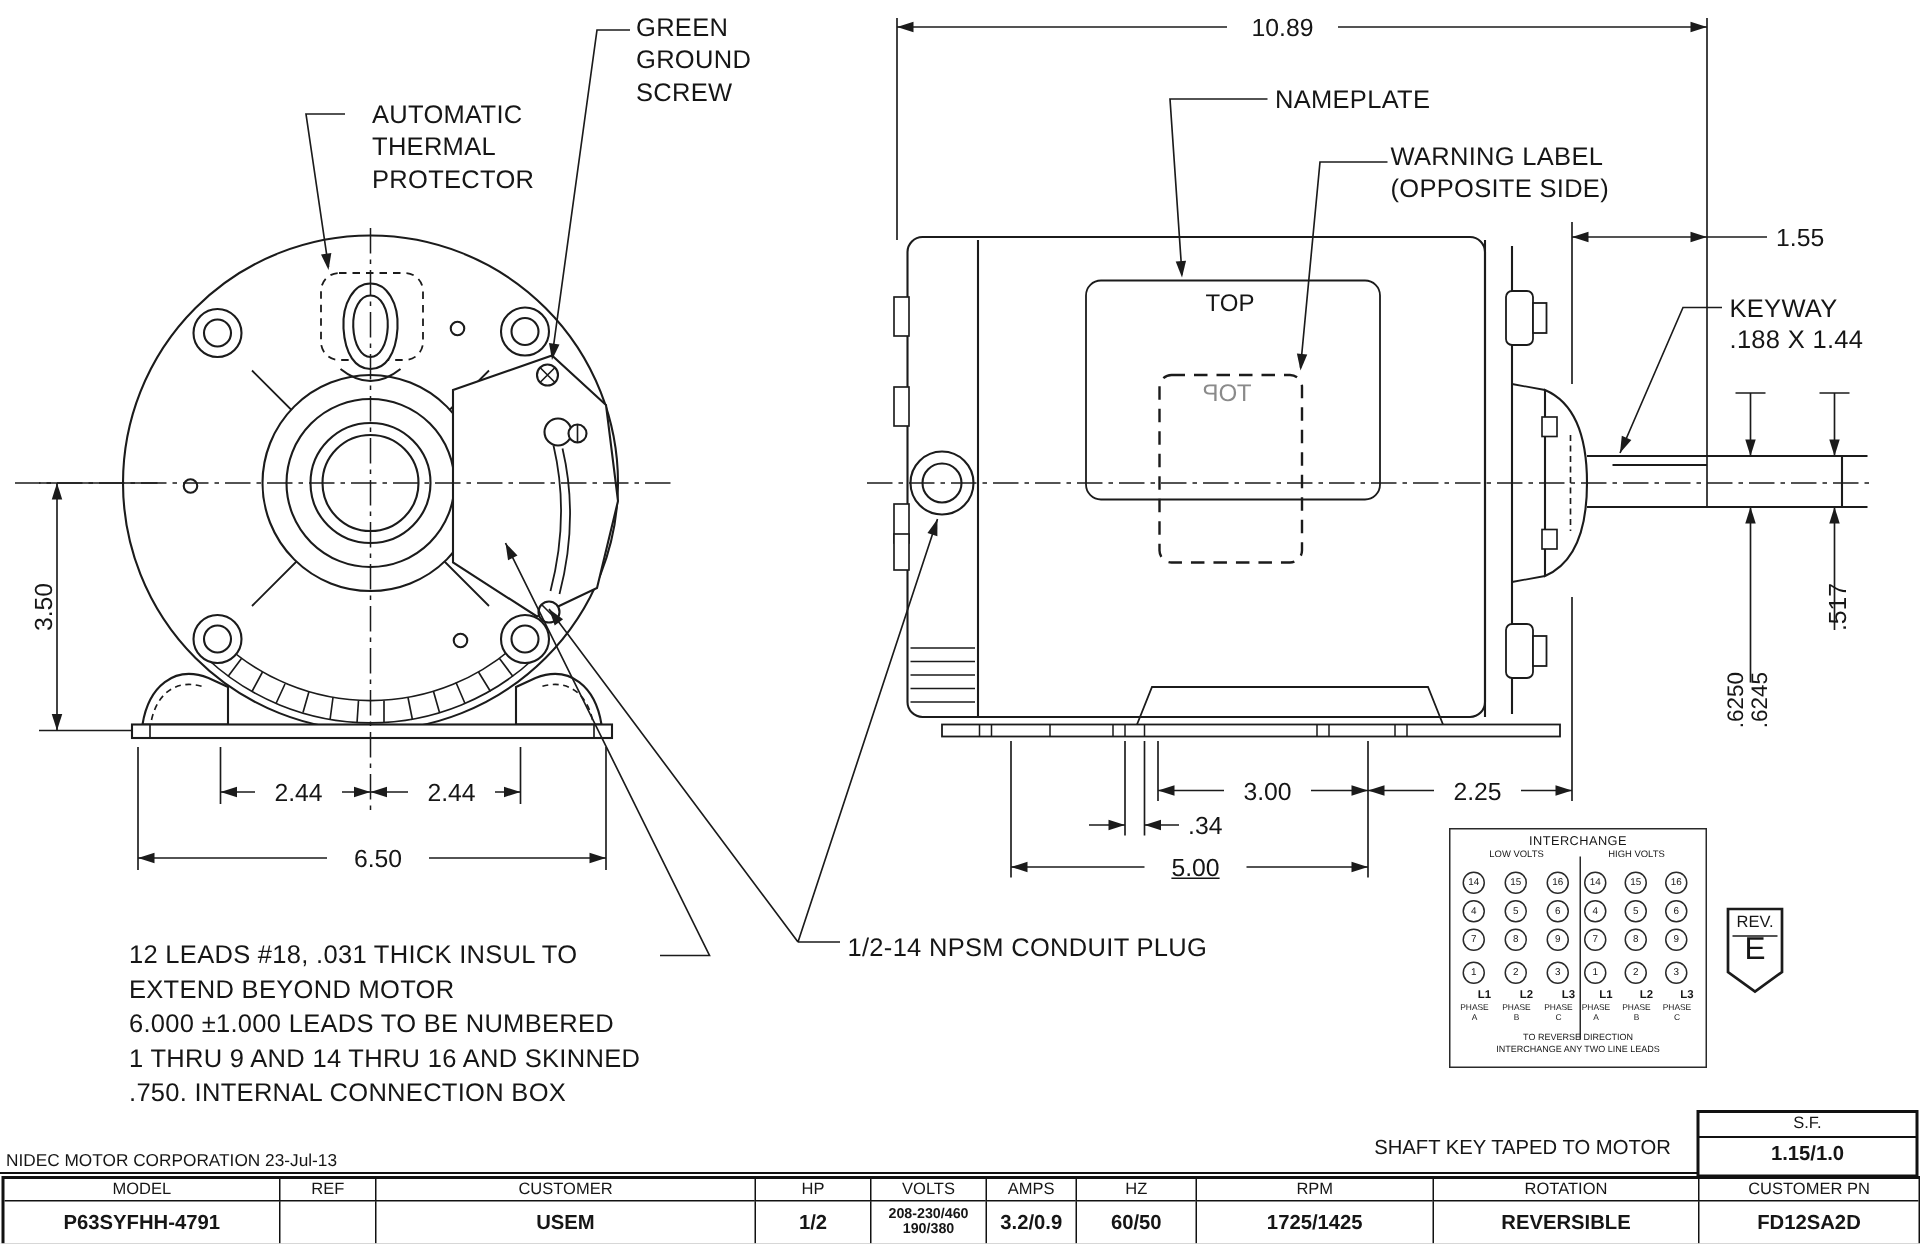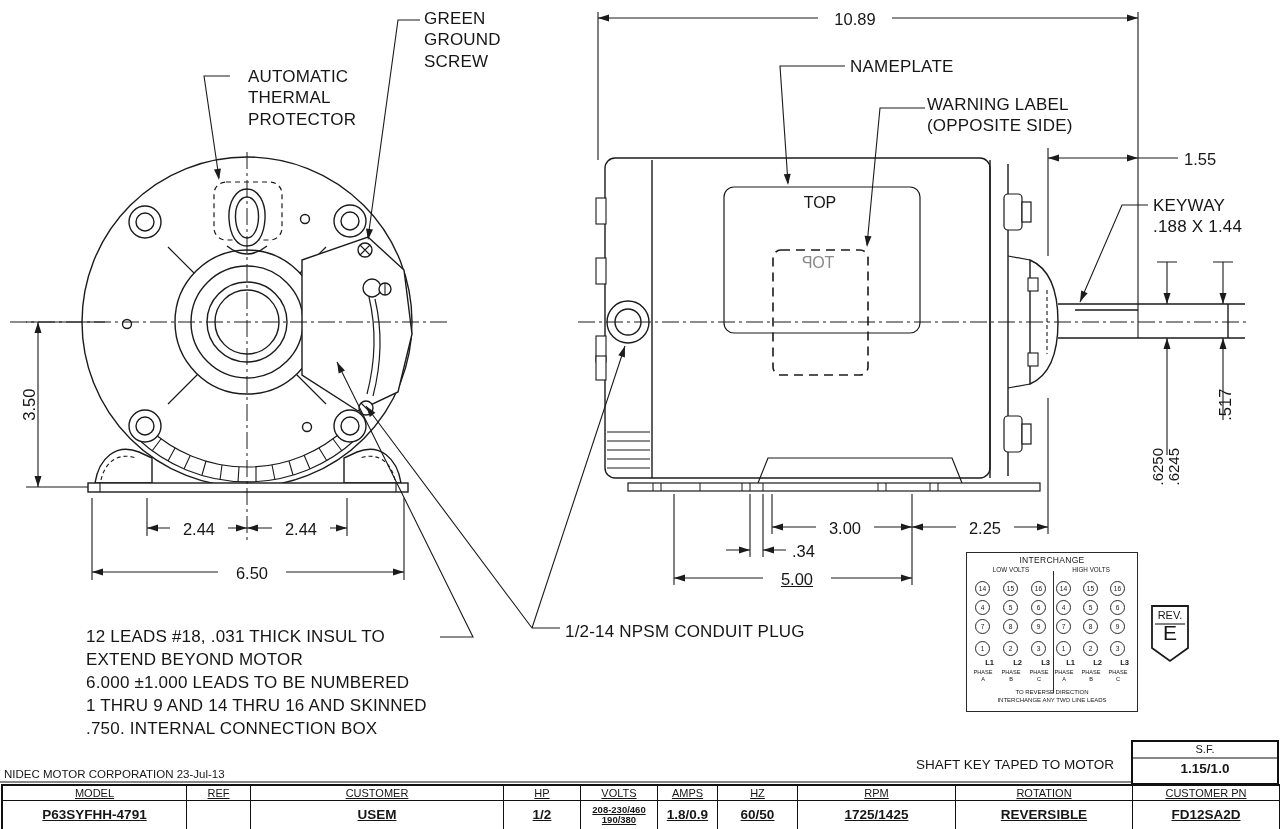--- a/index.html
+++ b/index.html
@@ -29,21 +29,21 @@
   .rev-val{position:absolute;left:1152px;top:621px;width:36px;text-align:center;font-size:21px;}
   
   .tb-company{position:absolute;left:4px;top:768px;font-size:11.5px;}
   .tb-shaftnote{position:absolute;left:903px;top:757px;width:224px;text-align:center;font-size:13.5px;}
   .tb-sf{position:absolute;left:1132px;top:743px;width:146px;text-align:center;font-size:11px;}
   .tb-sfv{position:absolute;left:1132px;top:761px;width:146px;text-align:center;font-size:13.5px;font-weight:bold;}
   .tbl{position:absolute;left:1px;top:784px;width:1276px;height:43px;display:grid;
        grid-template-columns:183px 64px 253px 77px 77px 60px 80px 158px 177px 147px;
        grid-template-rows:15px 28px;border:2px solid #111;background:#fff;}
   .tbl>div{display:flex;align-items:center;justify-content:center;box-sizing:border-box;
-           border-left:1.6px solid #111;overflow:hidden;white-space:pre-line;text-align:center;text-decoration:underline;}
+           border-left:1.6px solid #111;overflow:hidden;white-space:pre-line;text-align:center;}
   .tbl>div:nth-child(10n+1){border-left:none;}
   .th{font-size:11px;border-bottom:1.6px solid #111;}
   .td{font-size:13.5px;font-weight:bold;line-height:1.1;}
   .td.small{font-size:9.5px;}
 </style>
 </head>
 <body>
 
 <div id="canvas">
 
@@ -314,20 +314,20 @@
   <div class="th">HZ</div>
   <div class="th">RPM</div>
   <div class="th">ROTATION</div>
   <div class="th">CUSTOMER PN</div>
   <div class="td">P63SYFHH-4791</div>
   <div class="td"></div>
   <div class="td">USEM</div>
   <div class="td">1/2</div>
   <div class="td small">208-230/460
 190/380</div>
-  <div class="td">1.8/0.9</div>
+  <div class="td">3.2/0.9</div>
   <div class="td">60/50</div>
   <div class="td">1725/1425</div>
   <div class="td">REVERSIBLE</div>
   <div class="td">FD12SA2D</div>
 </div>
 
 </div>
 
 </body></html>

